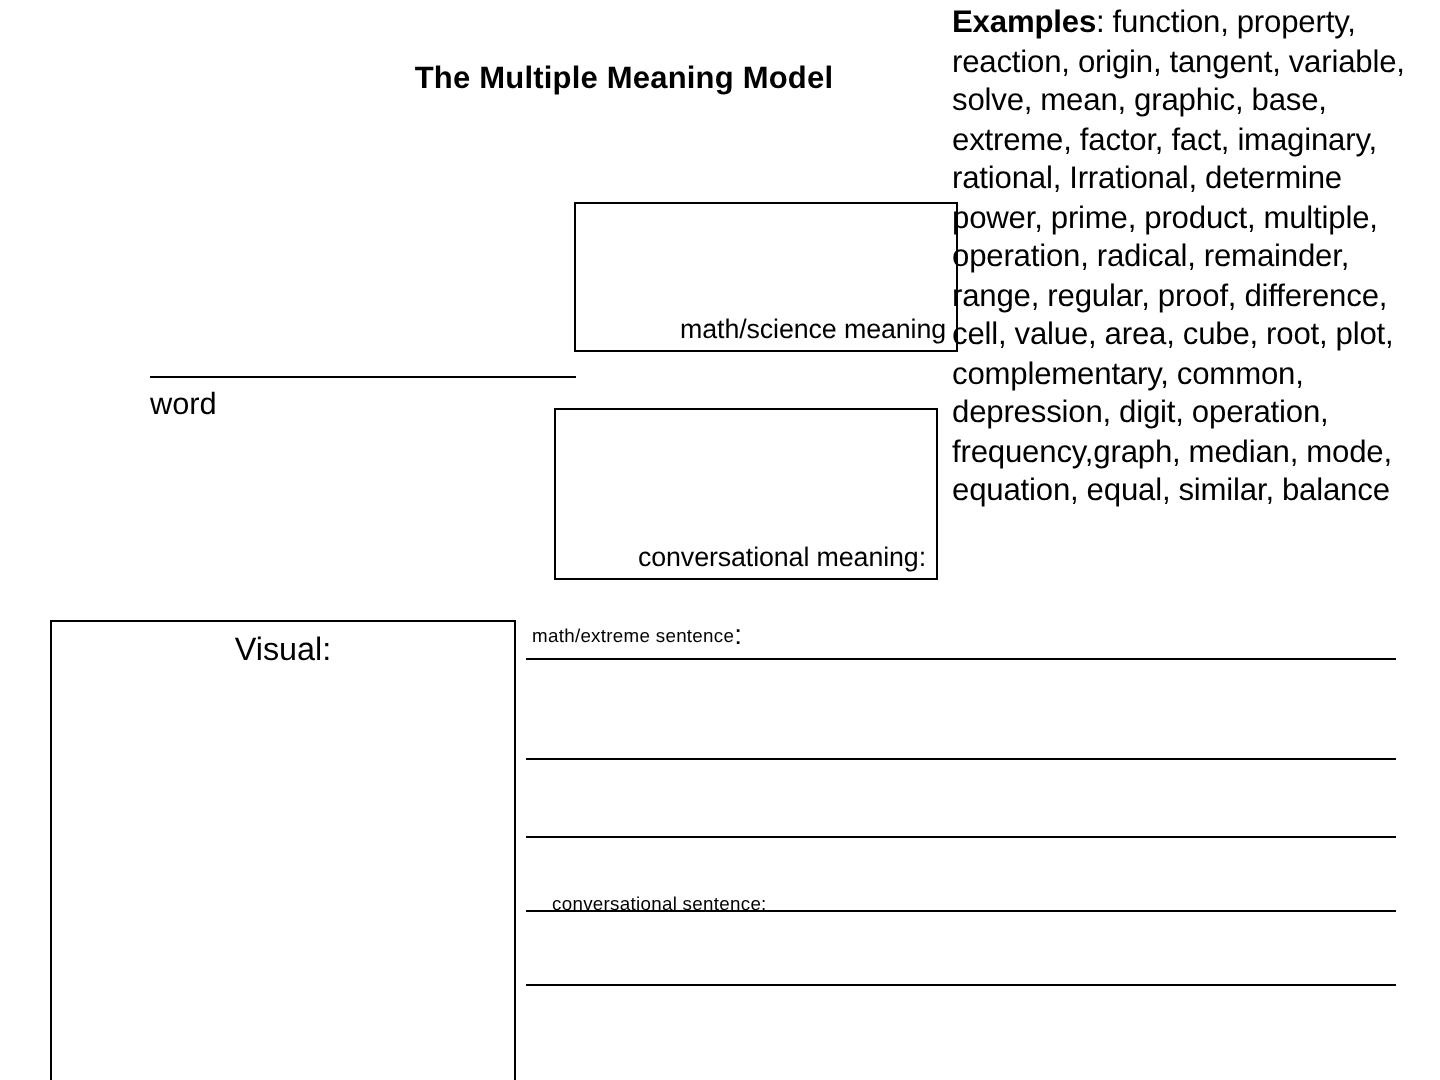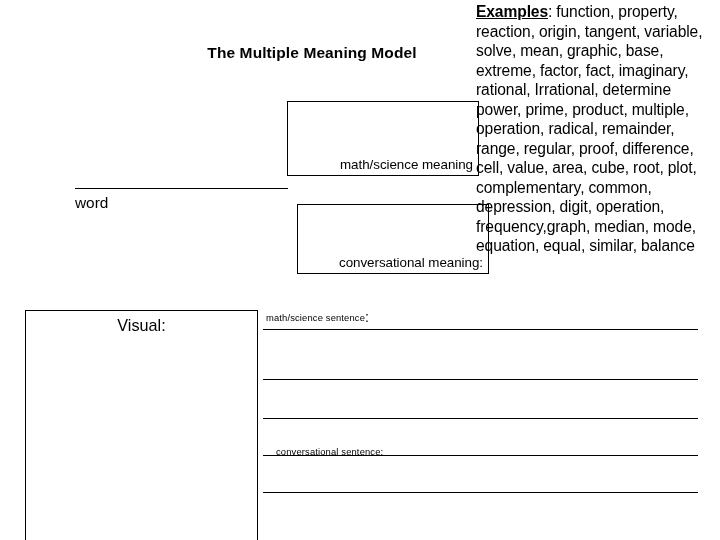--- a/index.html
+++ b/index.html
@@ -15,58 +15,58 @@
     font-family: "Liberation Sans", sans-serif;
     color: #000000;
     -webkit-font-smoothing: none;
   }
 
   .abs { position: absolute; }
 
   
   #slide-title {
     left: 110px;
-    top: 44px;
+    top: 31px;
     width: 404px;
     text-align: center;
     font-size: 15.5px;
     font-weight: bold;
     letter-spacing: 0.1px;
     line-height: 1.1;
   }
 
   
   #examples-block {
     left: 476px;
     top: 2px;
     width: 228px;
     font-size: 15.6px;
     line-height: 19.5px;
     letter-spacing: -0.1px;
     word-spacing: -0.2px;
   }
-  #examples-block .lead { font-weight: bold; text-decoration: underline; }
+  #examples-block .lead { font-weight: bold; }
 
   
   .meaning-box {
     border: 1.2px solid #000000;
     box-sizing: border-box;
     background: transparent;
   }
   #math-science-meaning-box {
     left: 287px;
     top: 101px;
     width: 192px;
     height: 75px;
   }
   #conversational-meaning-box {
-    left: 297px;
+    left: 277px;
     top: 204px;
     width: 192px;
-    height: 70px;
+    height: 86px;
   }
   .meaning-label {
     position: absolute;
     right: 5px;
     bottom: 3px;
     font-size: 13.4px;
     white-space: nowrap;
     letter-spacing: -0.05px;
   }
 
@@ -153,21 +153,21 @@
 </div>
 
 <div class="abs" id="word-line"></div>
 
 <div class="abs" id="word-label">word</div>
 
 <div class="abs" id="visual-box">
   <span id="visual-label">Visual:</span>
 </div>
 
-<div class="abs sentence-label" id="math-science-sentence-label"><span>math/science sentence</span><span class="big-colon">:</span></div>
+<div class="abs sentence-label" id="math-science-sentence-label"><span>math/extreme sentence</span><span class="big-colon">:</span></div>
 
 <div class="abs rule-line" id="rule-1"></div>
 <div class="abs rule-line" id="rule-2"></div>
 <div class="abs rule-line" id="rule-3"></div>
 
 <div class="abs sentence-label" id="conversational-sentence-label">conversational sentence:</div>
 
 <div class="abs rule-line" id="rule-4"></div>
 <div class="abs rule-line" id="rule-5"></div>
 

